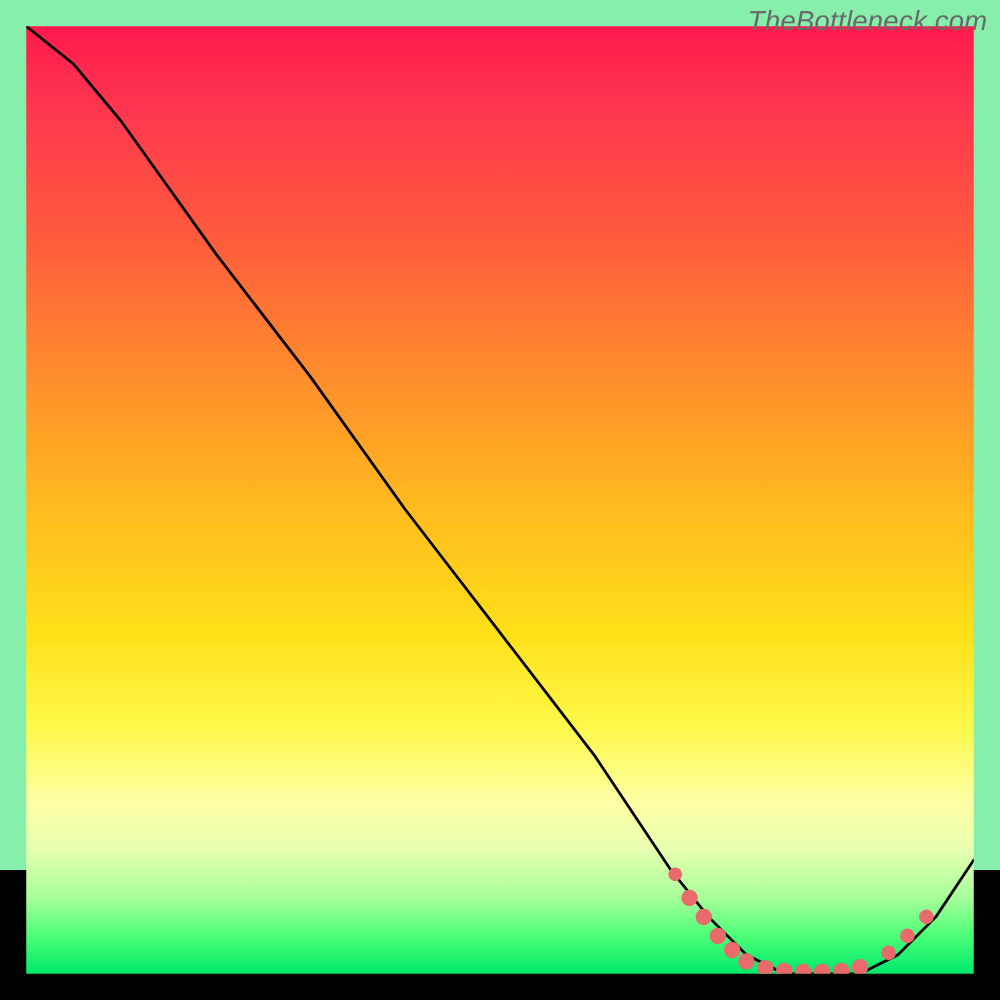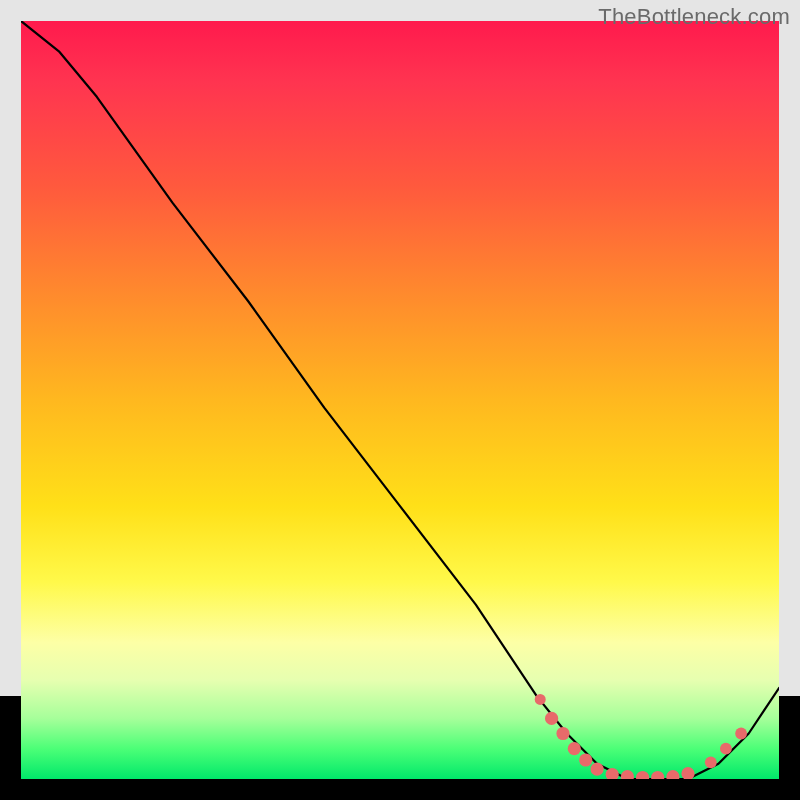--- a/index.html
+++ b/index.html
@@ -8,21 +8,22 @@
     width: 800px;
     height: 800px;
     background: #000;
     font-family: Arial, Helvetica, sans-serif;
     overflow: hidden;
   }
   .frame {
     position: relative;
     width: 800px;
     height: 696px;
-    background: #e5e5e5;
+    background: #86efac;
+    font-style: italic;
   }
   .watermark {
     position: absolute;
     top: 4px;
     right: 10px;
     color: #6a6a6a;
     font-size: 22px;
     letter-spacing: 0.2px;
     font-weight: 400;
     z-index: 3;

